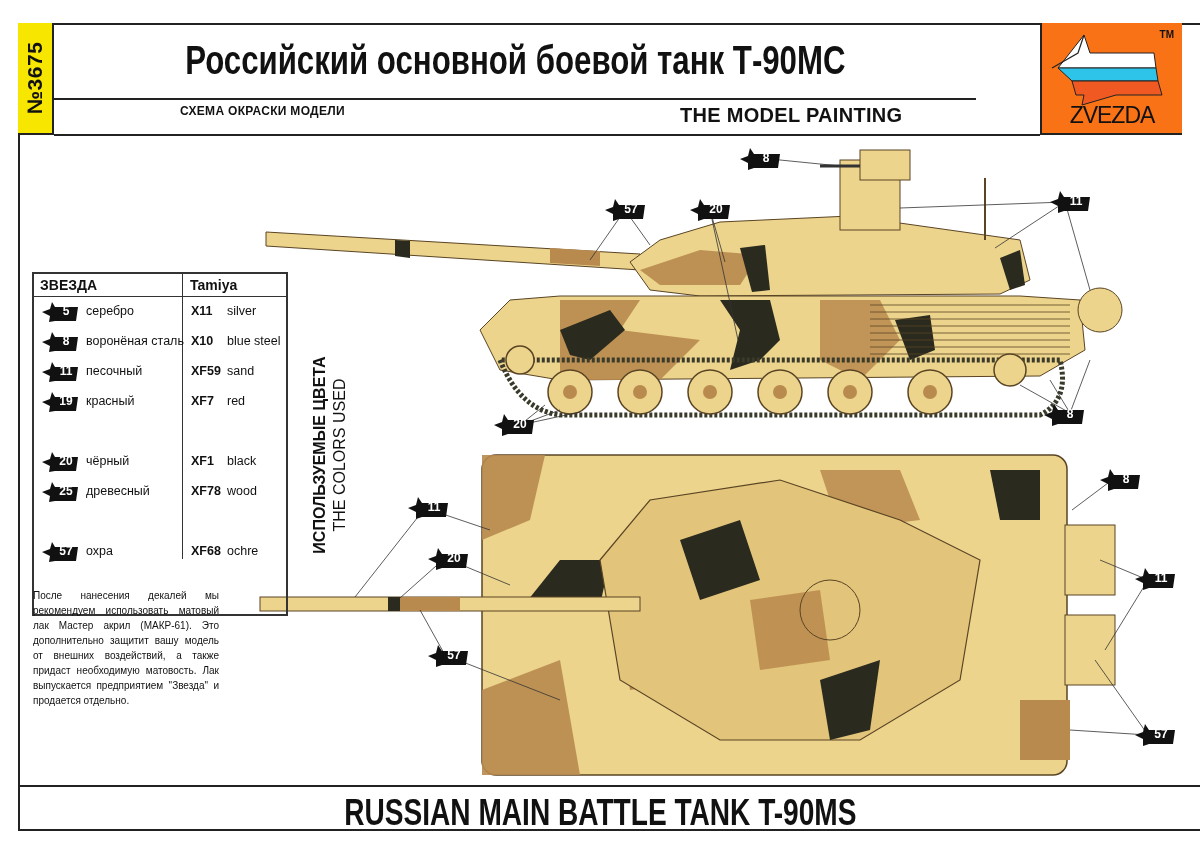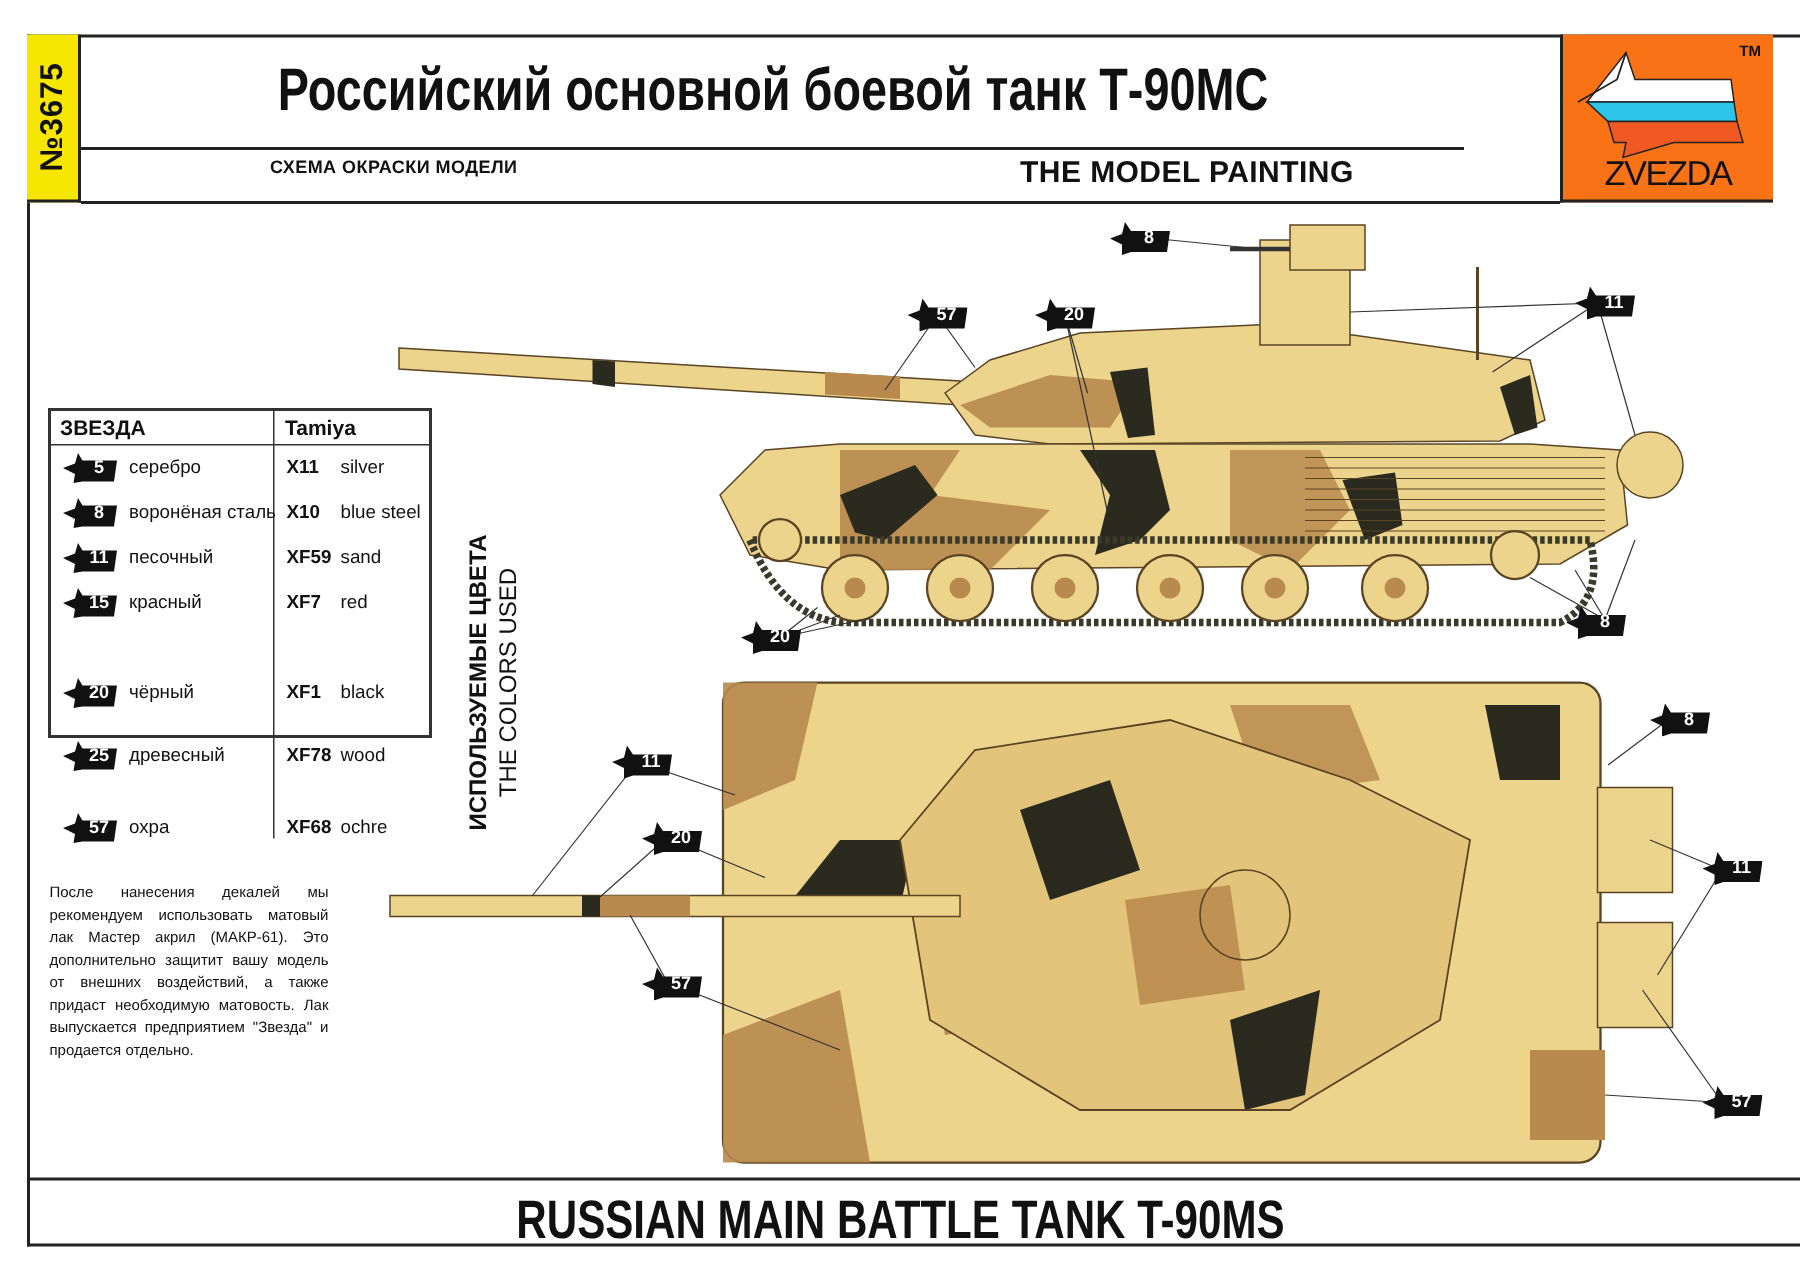--- a/index.html
+++ b/index.html
@@ -8,21 +8,21 @@
   .cat-no{position:absolute;left:18px;top:23px;width:36px;height:112px;background:#f6e600;border-right:2px solid #222;border-bottom:2px solid #222;box-sizing:border-box;display:flex;align-items:center;justify-content:center;}
   .cat-no span{transform:rotate(-90deg);white-space:nowrap;font-weight:bold;font-size:21px;letter-spacing:0.5px;}
   .title-ru{position:absolute;left:54px;top:23px;width:922px;height:77px;border-bottom:2px solid #222;box-sizing:border-box;display:flex;align-items:center;justify-content:center;}
   .title-ru span{font-family:"Liberation Sans",sans-serif;font-weight:bold;font-size:40px;letter-spacing:0px;transform:scaleX(0.78);transform-origin:center;white-space:nowrap;color:#111;}
   .sub-ru{position:absolute;left:180px;top:104px;font-weight:bold;font-size:12px;letter-spacing:0.3px;}
   .sub-en{position:absolute;left:680px;top:104px;font-weight:bold;font-size:20px;letter-spacing:0.3px;}
   .sub-rule{position:absolute;left:54px;top:134px;width:986px;height:0;border-top:2px solid #222;}
   .logo{position:absolute;left:1040px;top:23px;width:142px;height:112px;background:#f97316;border-left:2px solid #222;border-bottom:2px solid #222;box-sizing:border-box;}
   .logo .tm{position:absolute;right:8px;top:6px;font-size:10px;font-weight:bold;}
   .logo .brand{position:absolute;left:0;right:0;bottom:4px;text-align:center;font-size:23px;letter-spacing:-1px;font-weight:normal;}
-  .legend{position:absolute;left:32px;top:272px;width:256px;height:220px;border:2px solid #333;box-sizing:border-box;padding-left:16px;}
+  .legend{position:absolute;left:32px;top:272px;width:256px;height:344px;border:2px solid #333;box-sizing:border-box;padding-left:16px;}
   .legend .hdr{position:absolute;left:0;top:0;width:100%;height:22px;border-bottom:1px solid #333;}
   .legend .hdr .h1{position:absolute;left:6px;top:3px;font-weight:bold;font-size:14px;}
   .legend .hdr .h2{position:absolute;left:156px;top:3px;font-weight:bold;font-size:14px;}
   .legend .vline{position:absolute;left:148px;top:0;height:285px;border-left:1px solid #333;}
   .row{position:absolute;left:0;width:100%;height:30px;}
   .star{position:absolute;left:8px;top:3px;width:36px;height:20px;}
   .star .num{position:absolute;left:14px;top:2px;width:20px;text-align:center;color:#fff;font-weight:bold;font-size:12px;}
   .row .ru{position:absolute;left:52px;top:5px;font-size:12.5px;}
   .row .code{position:absolute;left:157px;top:5px;font-weight:bold;font-size:12.5px;}
   .row .en{position:absolute;left:193px;top:5px;font-size:12.5px;}
@@ -282,34 +282,34 @@
     <span class="star"><svg width="36" height="20">
           <polygon points="0,10 8,7 10,0 13,5 36,5 34,19 13,19 7,20 8,14" fill="#111"></polygon>
         </svg><span class="num">11</span></span>
     <span class="ru">песочный</span>
     <span class="code">XF59</span>
     <span class="en">sand</span>
   </div>
   <div class="row" style="top:115px;">
     <span class="star"><svg width="36" height="20">
           <polygon points="0,10 8,7 10,0 13,5 36,5 34,19 13,19 7,20 8,14" fill="#111"></polygon>
-        </svg><span class="num">15</span></span>
+        </svg><span class="num">19</span></span>
     <span class="ru">красный</span>
     <span class="code">XF7</span>
     <span class="en">red</span>
   </div>
   <div class="row" style="top:175px;">
     <span class="star"><svg width="36" height="20">
           <polygon points="0,10 8,7 10,0 13,5 36,5 34,19 13,19 7,20 8,14" fill="#111"></polygon>
         </svg><span class="num">20</span></span>
     <span class="ru">чёрный</span>
     <span class="code">XF1</span>
     <span class="en">black</span>
   </div>
-  <div class="row" style="top:205px;margin-top:12px;">
+  <div class="row" style="top:205px;">
     <span class="star"><svg width="36" height="20">
           <polygon points="0,10 8,7 10,0 13,5 36,5 34,19 13,19 7,20 8,14" fill="#111"></polygon>
         </svg><span class="num">25</span></span>
     <span class="ru">древесный</span>
     <span class="code">XF78</span>
     <span class="en">wood</span>
   </div>
   <div class="row" style="top:265px;">
     <span class="star"><svg width="36" height="20">
           <polygon points="0,10 8,7 10,0 13,5 36,5 34,19 13,19 7,20 8,14" fill="#111"></polygon>

